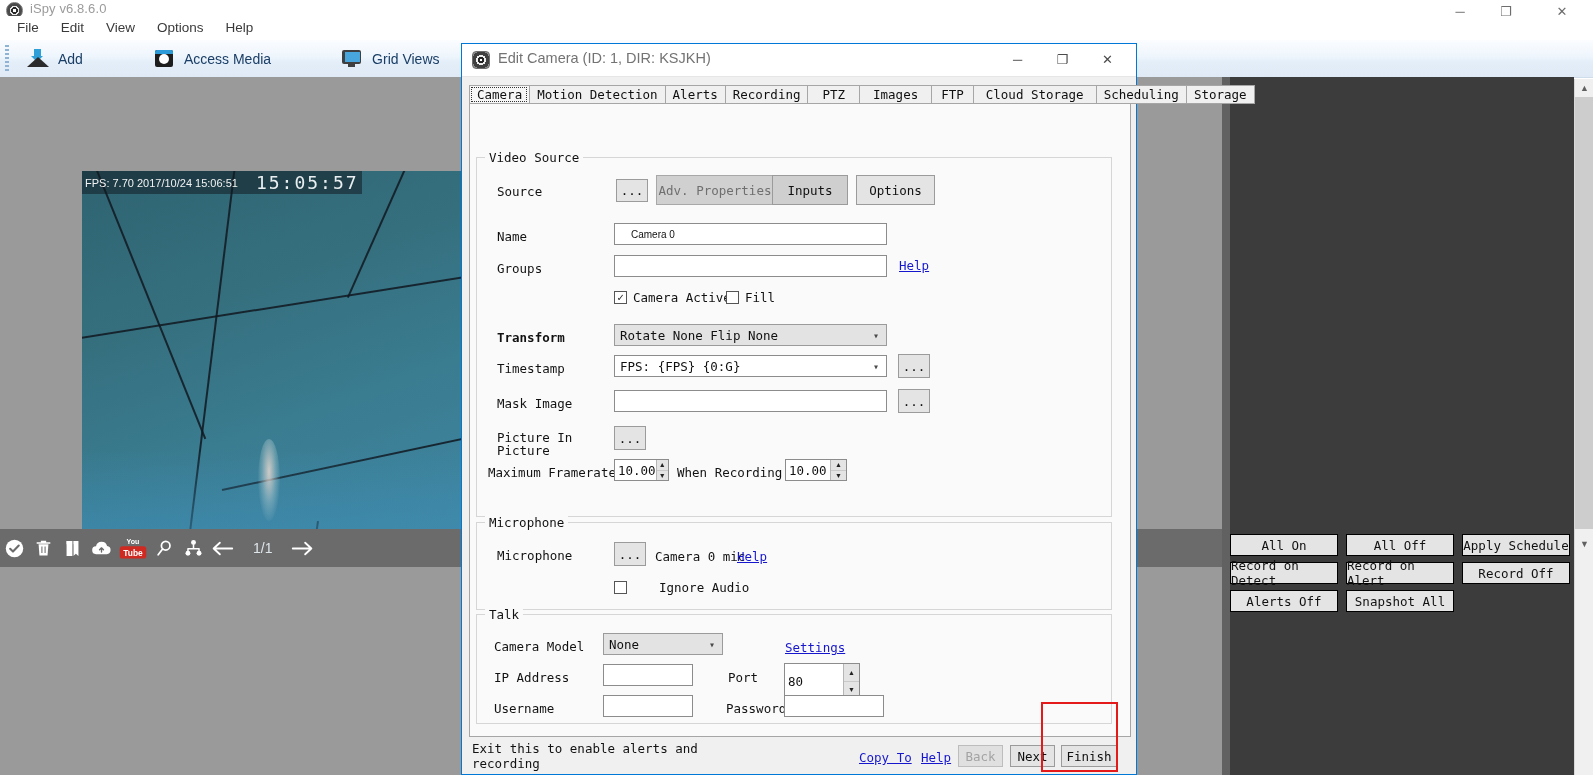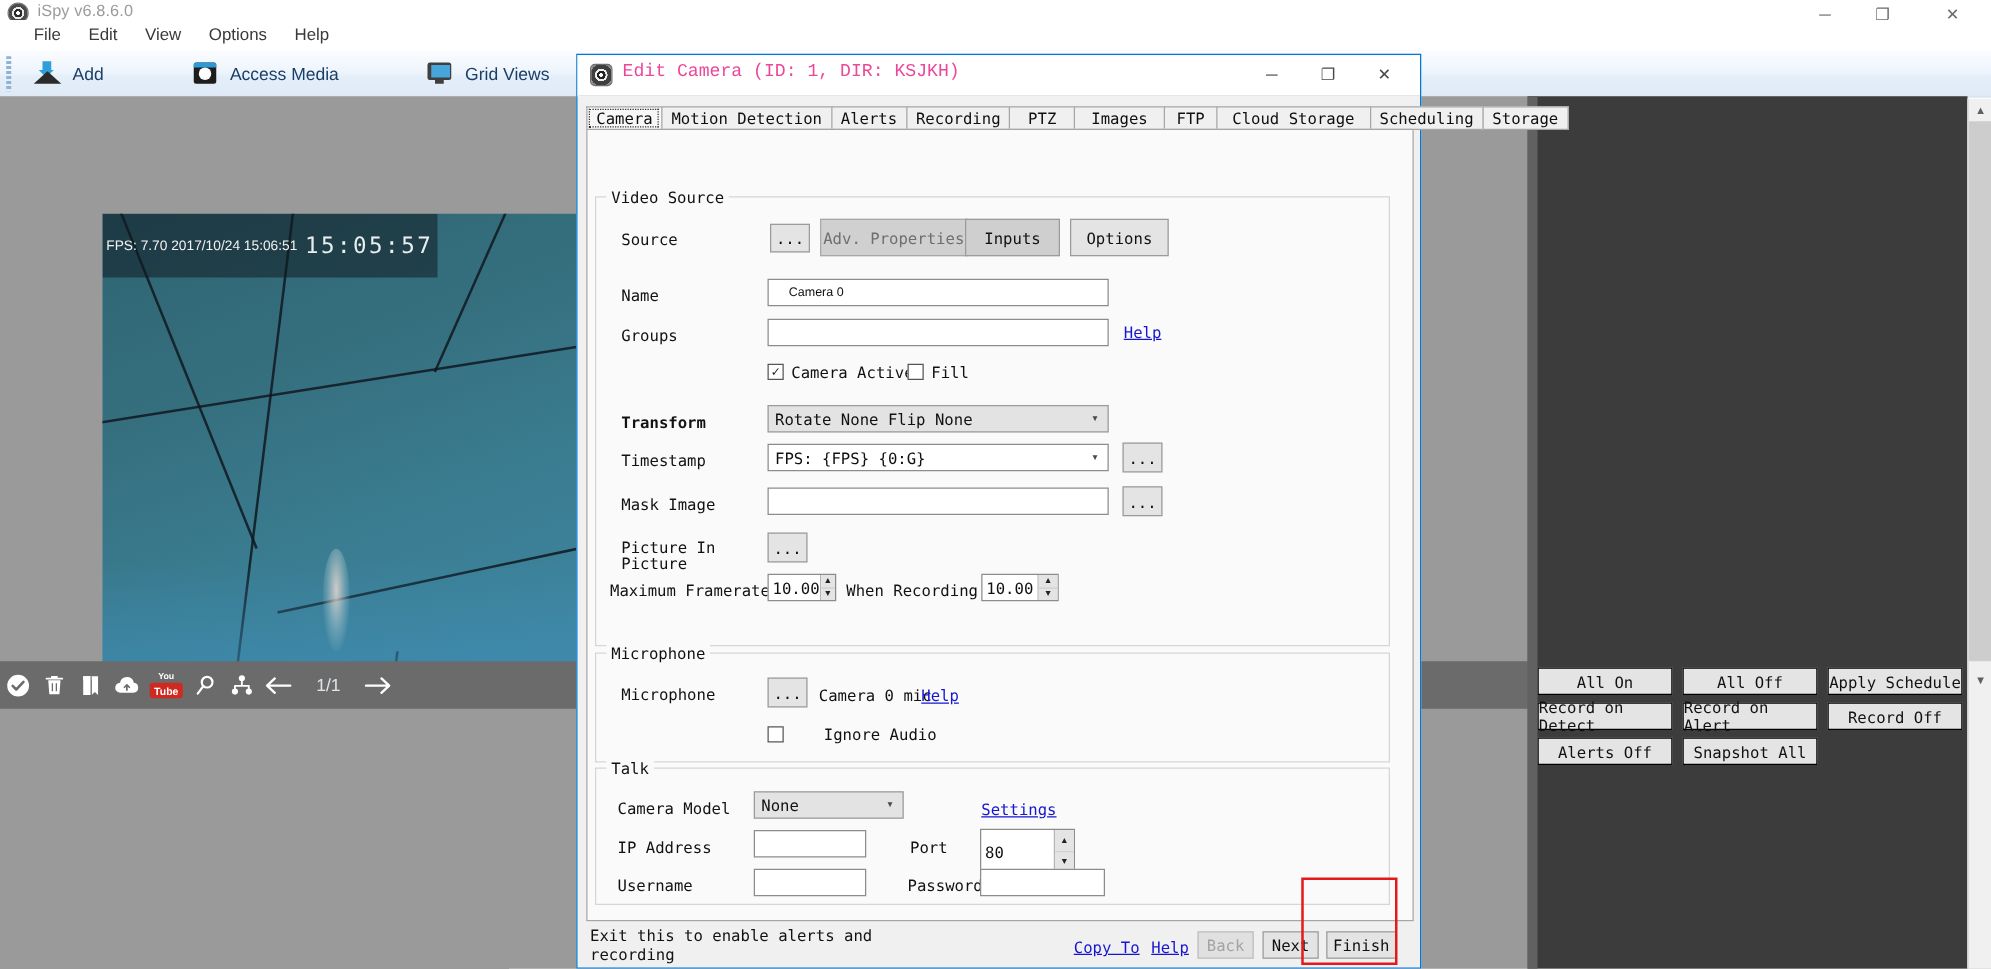--- a/index.html
+++ b/index.html
@@ -20,21 +20,21 @@
             border:1px solid #777;box-sizing:border-box;}
   #app-title{position:absolute;left:30px;top:1px;font-size:13px;color:#9b9b9b;letter-spacing:.1px;}
   .wbtn{position:absolute;top:0;width:46px;height:22px;color:#6d6d6d;font-size:13px;
         display:flex;align-items:center;justify-content:center;}
   #win-min{left:1437px;}
   #win-max{left:1483px;}
   #win-close{left:1539px;}
 
   
   #menubar{position:absolute;left:0;top:16px;height:22px;width:1593px;display:flex;align-items:center;
-           background:#ffffff;padding-left:16px;box-sizing:border-box;}
+           background:#ffffff;padding-left:6px;box-sizing:border-box;}
   #menubar .mi{font-size:13.5px;color:#3a3a3a;padding:2px 11px;cursor:default;}
 
   
   #toolbar{position:absolute;left:0;top:40px;width:1593px;height:37px;
            background:linear-gradient(to bottom,#fbfdff 0%,#eef5fc 45%,#e3eef9 60%,#dfeaf6 100%);
            border-bottom:1px solid #cfdcea;display:flex;align-items:center;}
   #tb-grip{width:4px;height:28px;margin-left:5px;margin-right:4px;
            background-image:repeating-linear-gradient(to bottom,#8fb3d4 0 2px,transparent 2px 4px);}
   .tbitem{display:flex;align-items:center;gap:9px;padding:0 14px;height:36px;}
   .tbitem span.lbl{font-size:14px;color:#1a3e66;}
@@ -72,21 +72,21 @@
   #vl1{left:155px;top:-30px;width:2px;height:440px;transform:rotate(7deg);transform-origin:top left;}
   #vl2{left:10px;top:-10px;width:2px;height:300px;transform:rotate(-22deg);transform-origin:top left;}
   #vl3{left:-40px;top:172px;width:500px;height:1.6px;transform:rotate(-9deg);transform-origin:left center;}
   #vl4{left:140px;top:318px;width:430px;height:1.6px;transform:rotate(-12deg);transform-origin:left center;}
   #vl5{left:330px;top:-20px;width:2px;height:160px;transform:rotate(24deg);transform-origin:top left;}
   #vl6{left:235px;top:350px;width:2px;height:90px;transform:rotate(8deg);transform-origin:top left;}
   #vglow{position:absolute;left:176px;top:268px;width:22px;height:82px;border-radius:50%;
          background:radial-gradient(ellipse at 50% 40%, rgba(255,228,215,.75) 0%, rgba(190,212,214,.35) 45%, rgba(120,170,180,0) 75%);}
   #vhaze{position:absolute;left:0;bottom:0;width:100%;height:80px;
          background:linear-gradient(to bottom, rgba(60,130,165,0) 0%, rgba(62,140,180,.55) 100%);}
-  #ts-overlay{position:absolute;left:0;top:0;padding:15px 3px;background:rgba(16,28,34,.55);display:flex;align-items:center;gap:6px;}
+  #ts-overlay{position:absolute;left:0;top:0;padding:1px 3px;background:rgba(16,28,34,.55);display:flex;align-items:center;gap:18px;}
   #ts-small{font-size:11px;color:#f2f2f2;font-family:"Liberation Sans",sans-serif;white-space:nowrap;}
   #ts-big{font-size:18px;color:#e9eef0;letter-spacing:2px;font-family:"DejaVu Sans Mono",monospace;white-space:nowrap;}
 
   
   #viewer-toolbar{position:absolute;left:0;top:452px;width:1222px;height:38px;background:#6b6b6b;
                   display:flex;align-items:center;gap:0;}
   #viewer-toolbar .vt{width:29px;height:38px;display:flex;align-items:center;justify-content:center;color:#fff;}
   #vt-page{color:#dfe6ea;font-size:14px;padding:0 16px;}
   .svgw{display:block;}
 
@@ -107,21 +107,21 @@
   #sb-down{bottom:222px;}
   #sb-thumb{position:absolute;left:0;top:18px;width:19px;height:432px;background:#cdcdcd;}
 
   
   #dialog{position:absolute;left:461px;top:43px;width:676px;height:732px;background:#f0f0f0;
           border:1px solid #0078d7;box-sizing:border-box;}
   #dlg-titlebar{position:relative;height:32px;background:#ffffff;border-bottom:1px solid #e6e6e6;}
   #dlg-icon{position:absolute;left:10px;top:7px;width:18px;height:18px;border-radius:4px;
             background:radial-gradient(circle at 50% 50%, #ffffff 0 13%, #222 14% 30%, #eee 31% 44%, #3f3f3f 45% 76%, #8e8e8e 77% 100%);
             border:1px solid #6d6d6d;box-sizing:border-box;}
-  #dlg-title{position:absolute;left:36px;top:6px;font-size:14.5px;color:#ec4899;font-family:Liberation Mono, monospace;}
+  #dlg-title{position:absolute;left:36px;top:6px;font-size:14.5px;color:#737373;}
   .dbtn{position:absolute;top:0;width:45px;height:31px;display:flex;align-items:center;justify-content:center;
         color:#4a4a4a;font-size:13px;}
   #dlg-min{left:533px;}
   #dlg-max{left:578px;}
   #dlg-close{left:623px;}
 
   
   #tabstrip{position:absolute;left:7px;top:41px;width:662px;height:19px;display:flex;align-items:stretch;}
   .tab{height:19px;background:#f0f0f0;border:1px solid #a6a6a6;border-right:none;box-sizing:border-box;
        display:flex;align-items:center;justify-content:center;padding:0 7px;

